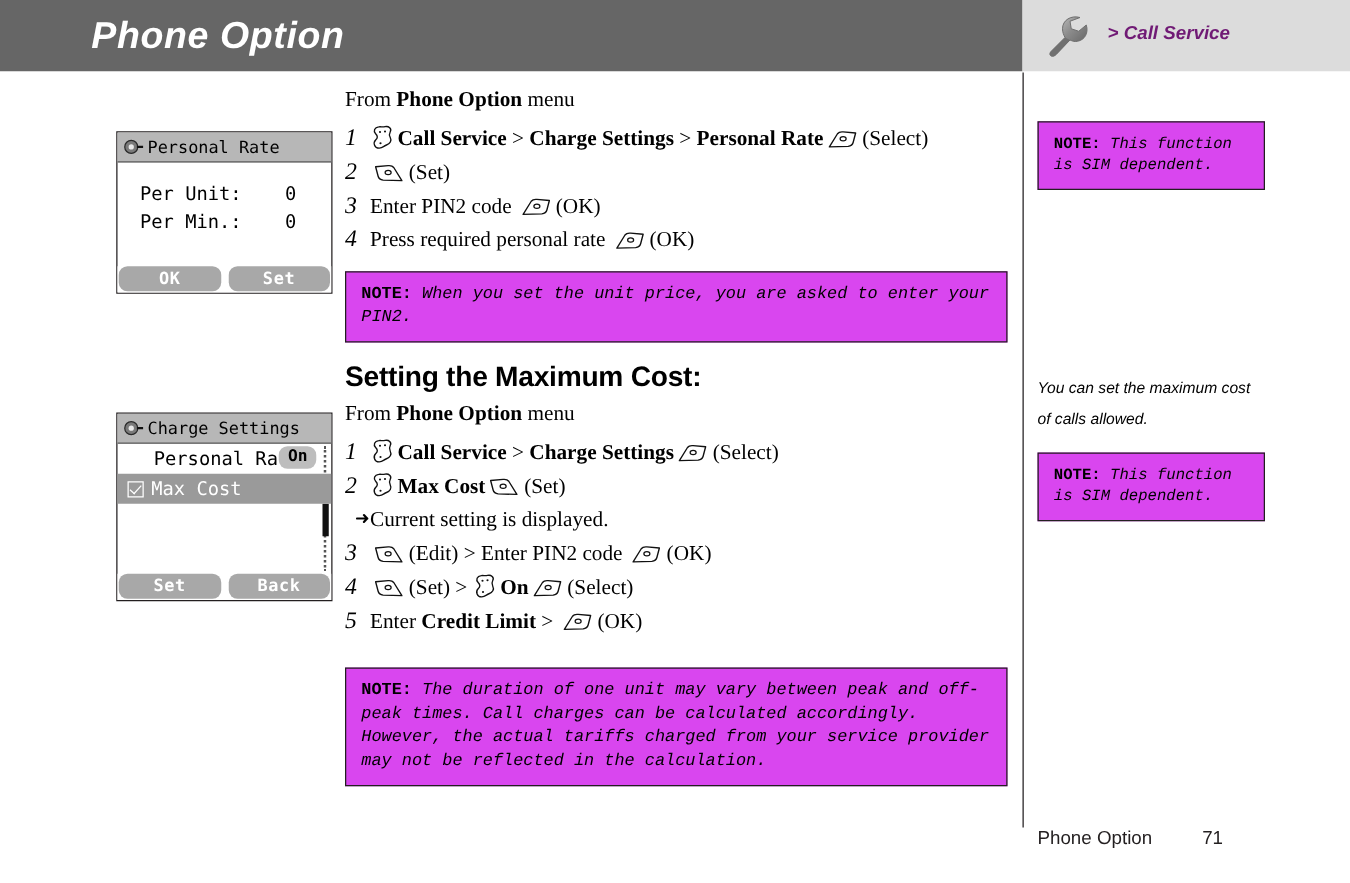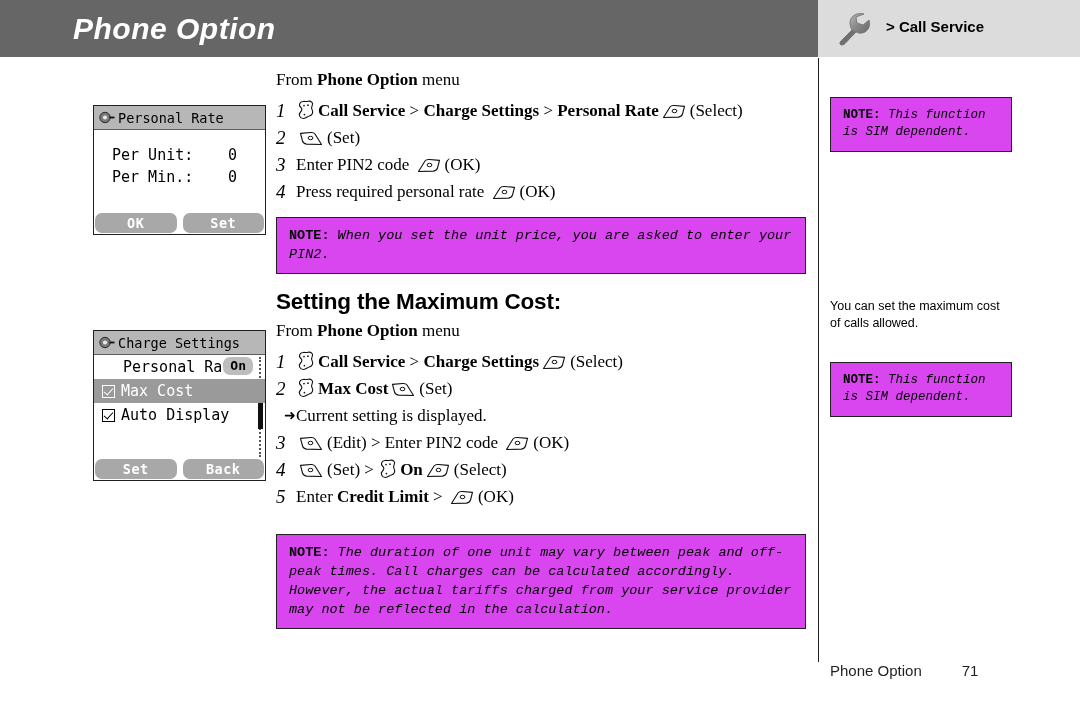--- a/index.html
+++ b/index.html
@@ -30,22 +30,22 @@
     letter-spacing: 0.5px;
   }
   .hdr-right {
     position: absolute; left: 818px; top: 0;
     width: 262px; height: 57px;
     background: #dcdcdc;
   }
   .hdr-right-label {
     position: absolute; left: 68px; top: 18px;
     font-family: "Liberation Sans", sans-serif;
-    font-weight: bold; 
-    font-size: 15px; color: #000000;
+    font-weight: bold; font-style: italic;
+    font-size: 15px; color: #701a75;
     white-space: nowrap;
   }
   .wrench-icon {
     position: absolute; left: 16px; top: 11px;
     width: 44px; height: 36px;
   }
 
   
   .vrule {
     position: absolute; left: 818px; top: 58px;
@@ -198,21 +198,22 @@
   .note-main {
     font-size: 13.5px; line-height: 19px;
     padding: 8px 12px 9px 12px;
   }
   .note-side {
     font-size: 12.5px; line-height: 17px;
     padding: 9px 10px 10px 12px;
   }
   .side-text {
     font-family: "Liberation Sans", sans-serif;
-    font-size: 12.5px; line-height: 17px; color: #000;
+    font-style: italic;
+    font-size: 12.5px; line-height: 25px; color: #000;
   }
 
   
   .side { position: absolute; left: 830px; width: 182px; }
 
   
   .footer {
     position: absolute; left: 830px; top: 662px;
     width: 220px;
     font-family: "Liberation Sans", sans-serif;
@@ -295,24 +296,20 @@
       <div class="cs-row cs-indent">
         <span>Personal Rate</span>
         <span class="cs-badge">On</span>
       </div>
 
       <div class="cs-row sel">
         <span class="cs-chk"></span>
         <span>Max Cost</span>
       </div>
 
-      <div class="cs-row">
-        <span class="cs-chk"></span>
-        <span>Auto Display</span>
-      </div>
     </div>
     <div class="phone-softkeys">
       <div class="softkey">Set</div>
       <div class="softkey">Back</div>
     </div>
   </div>
 
   <div class="main" style="top:64px;">
     <div class="from-line">
       <span>From </span><b>Phone Option</b><span> menu</span>

